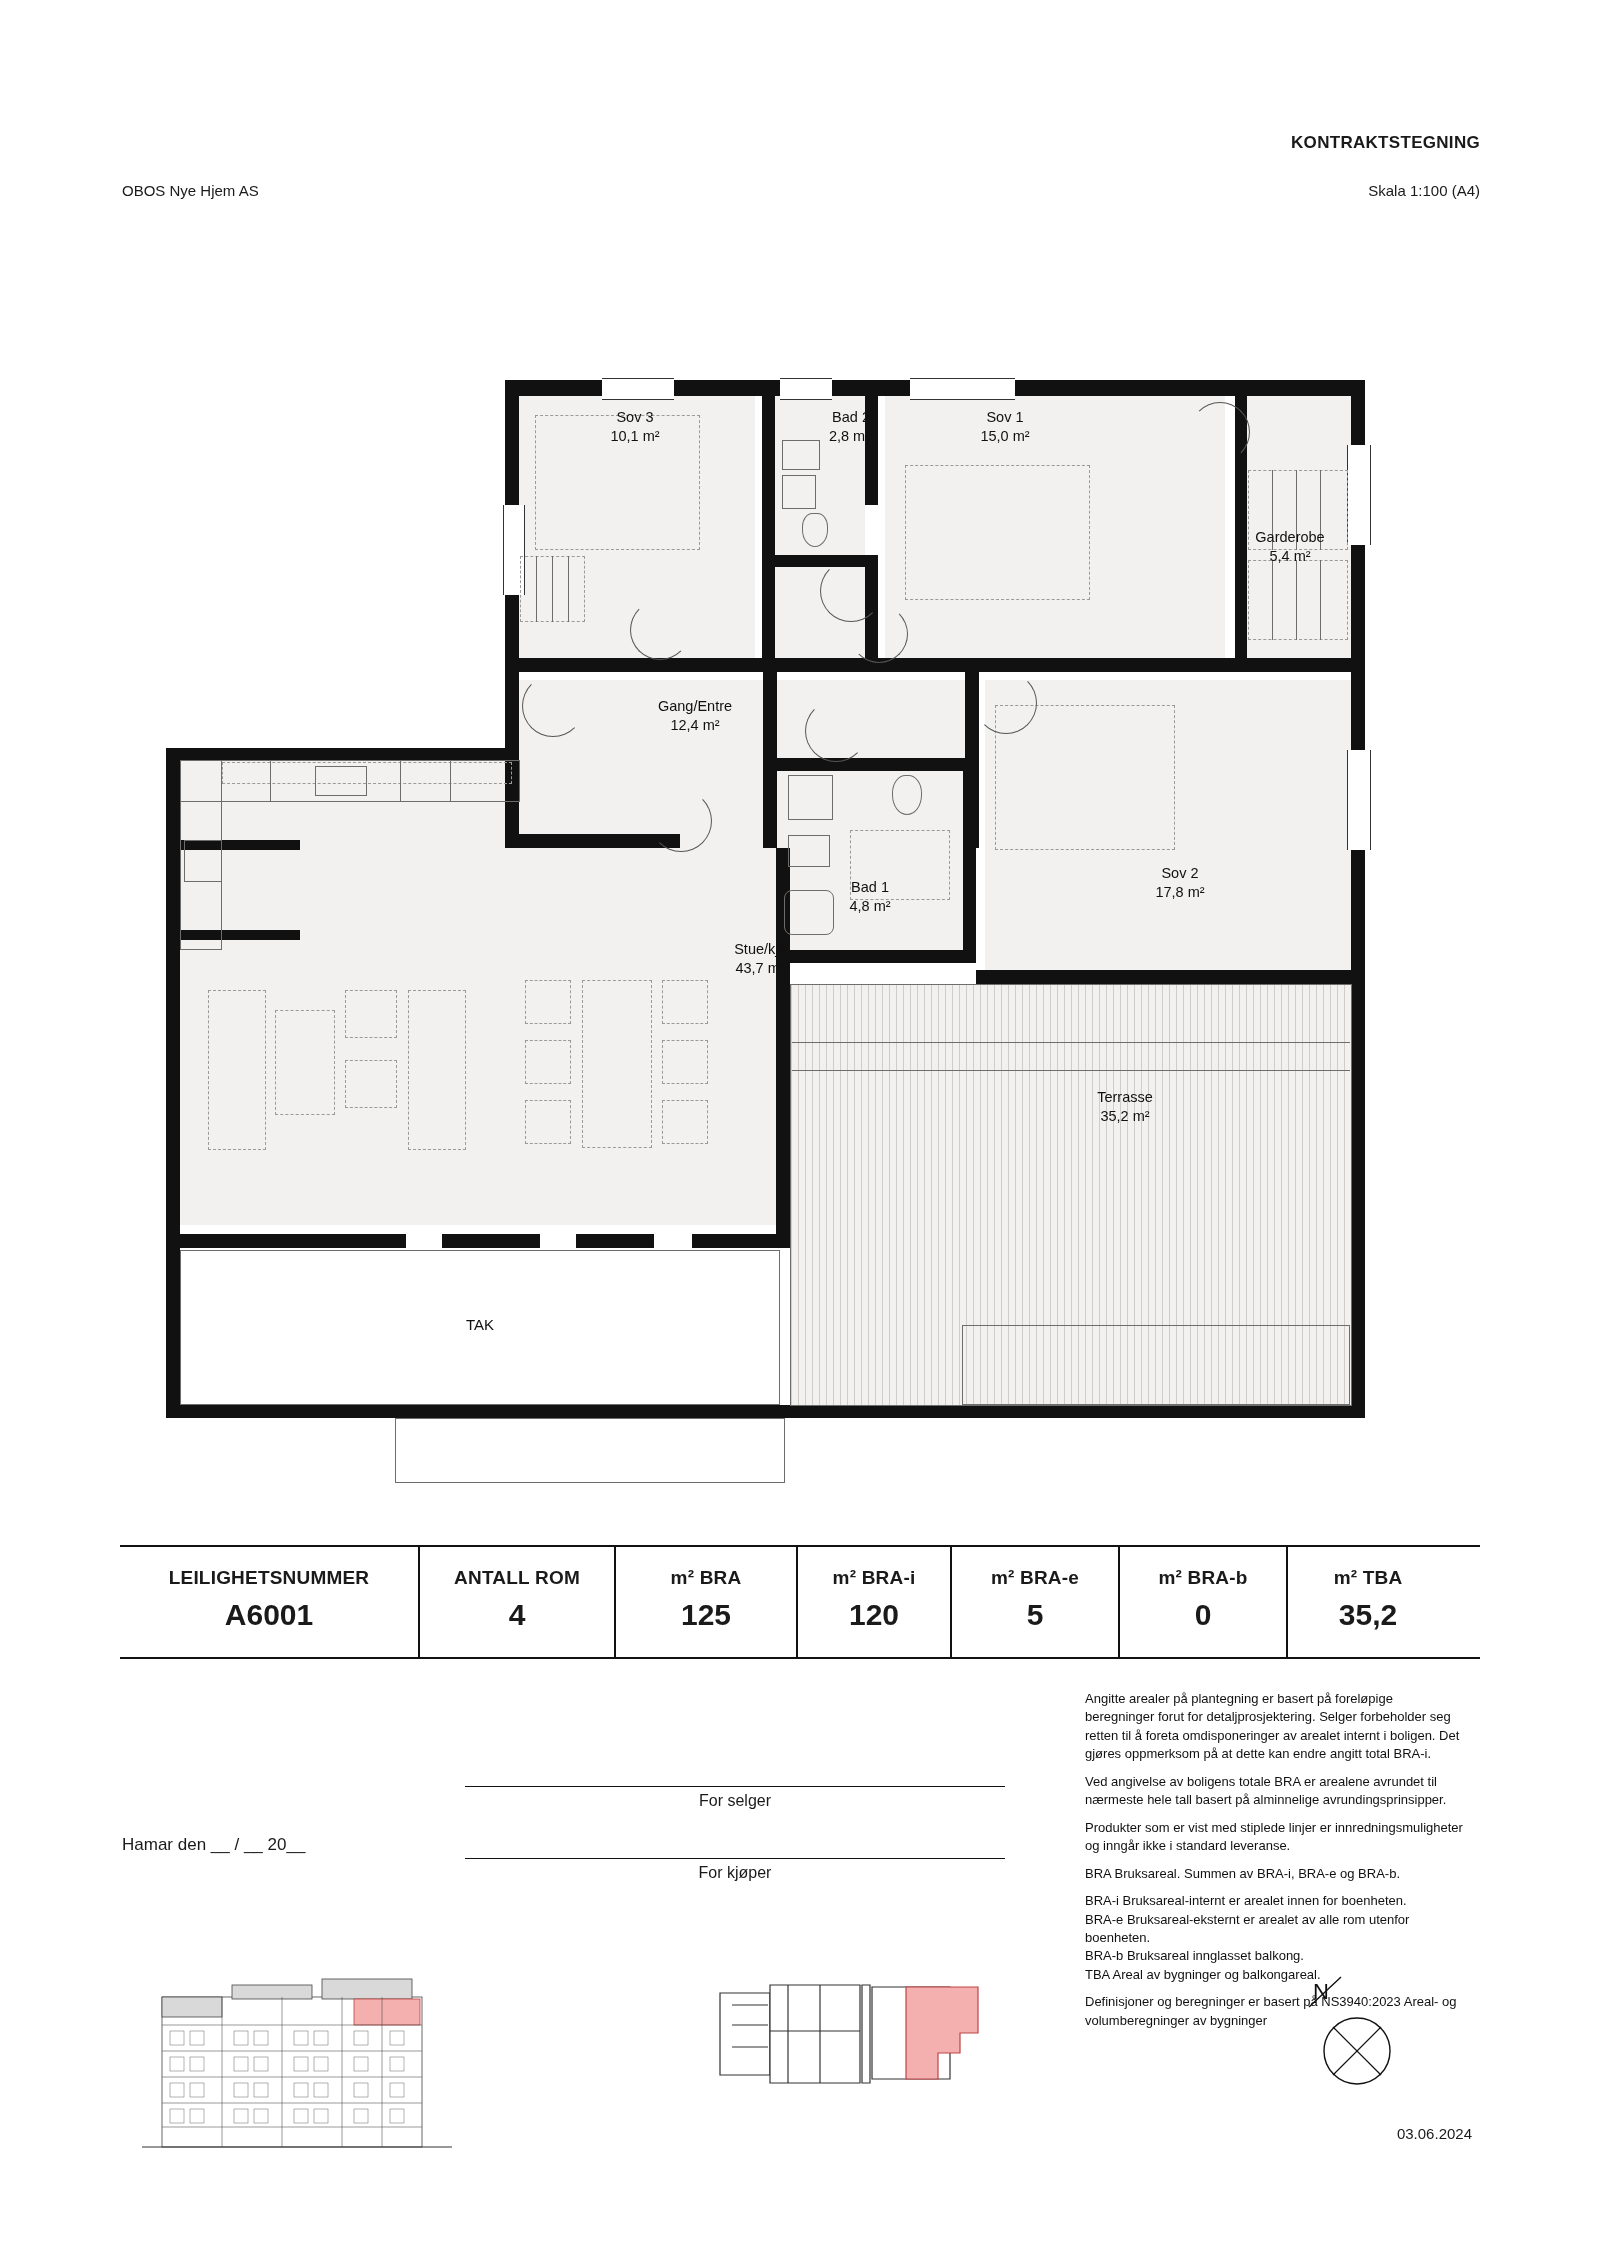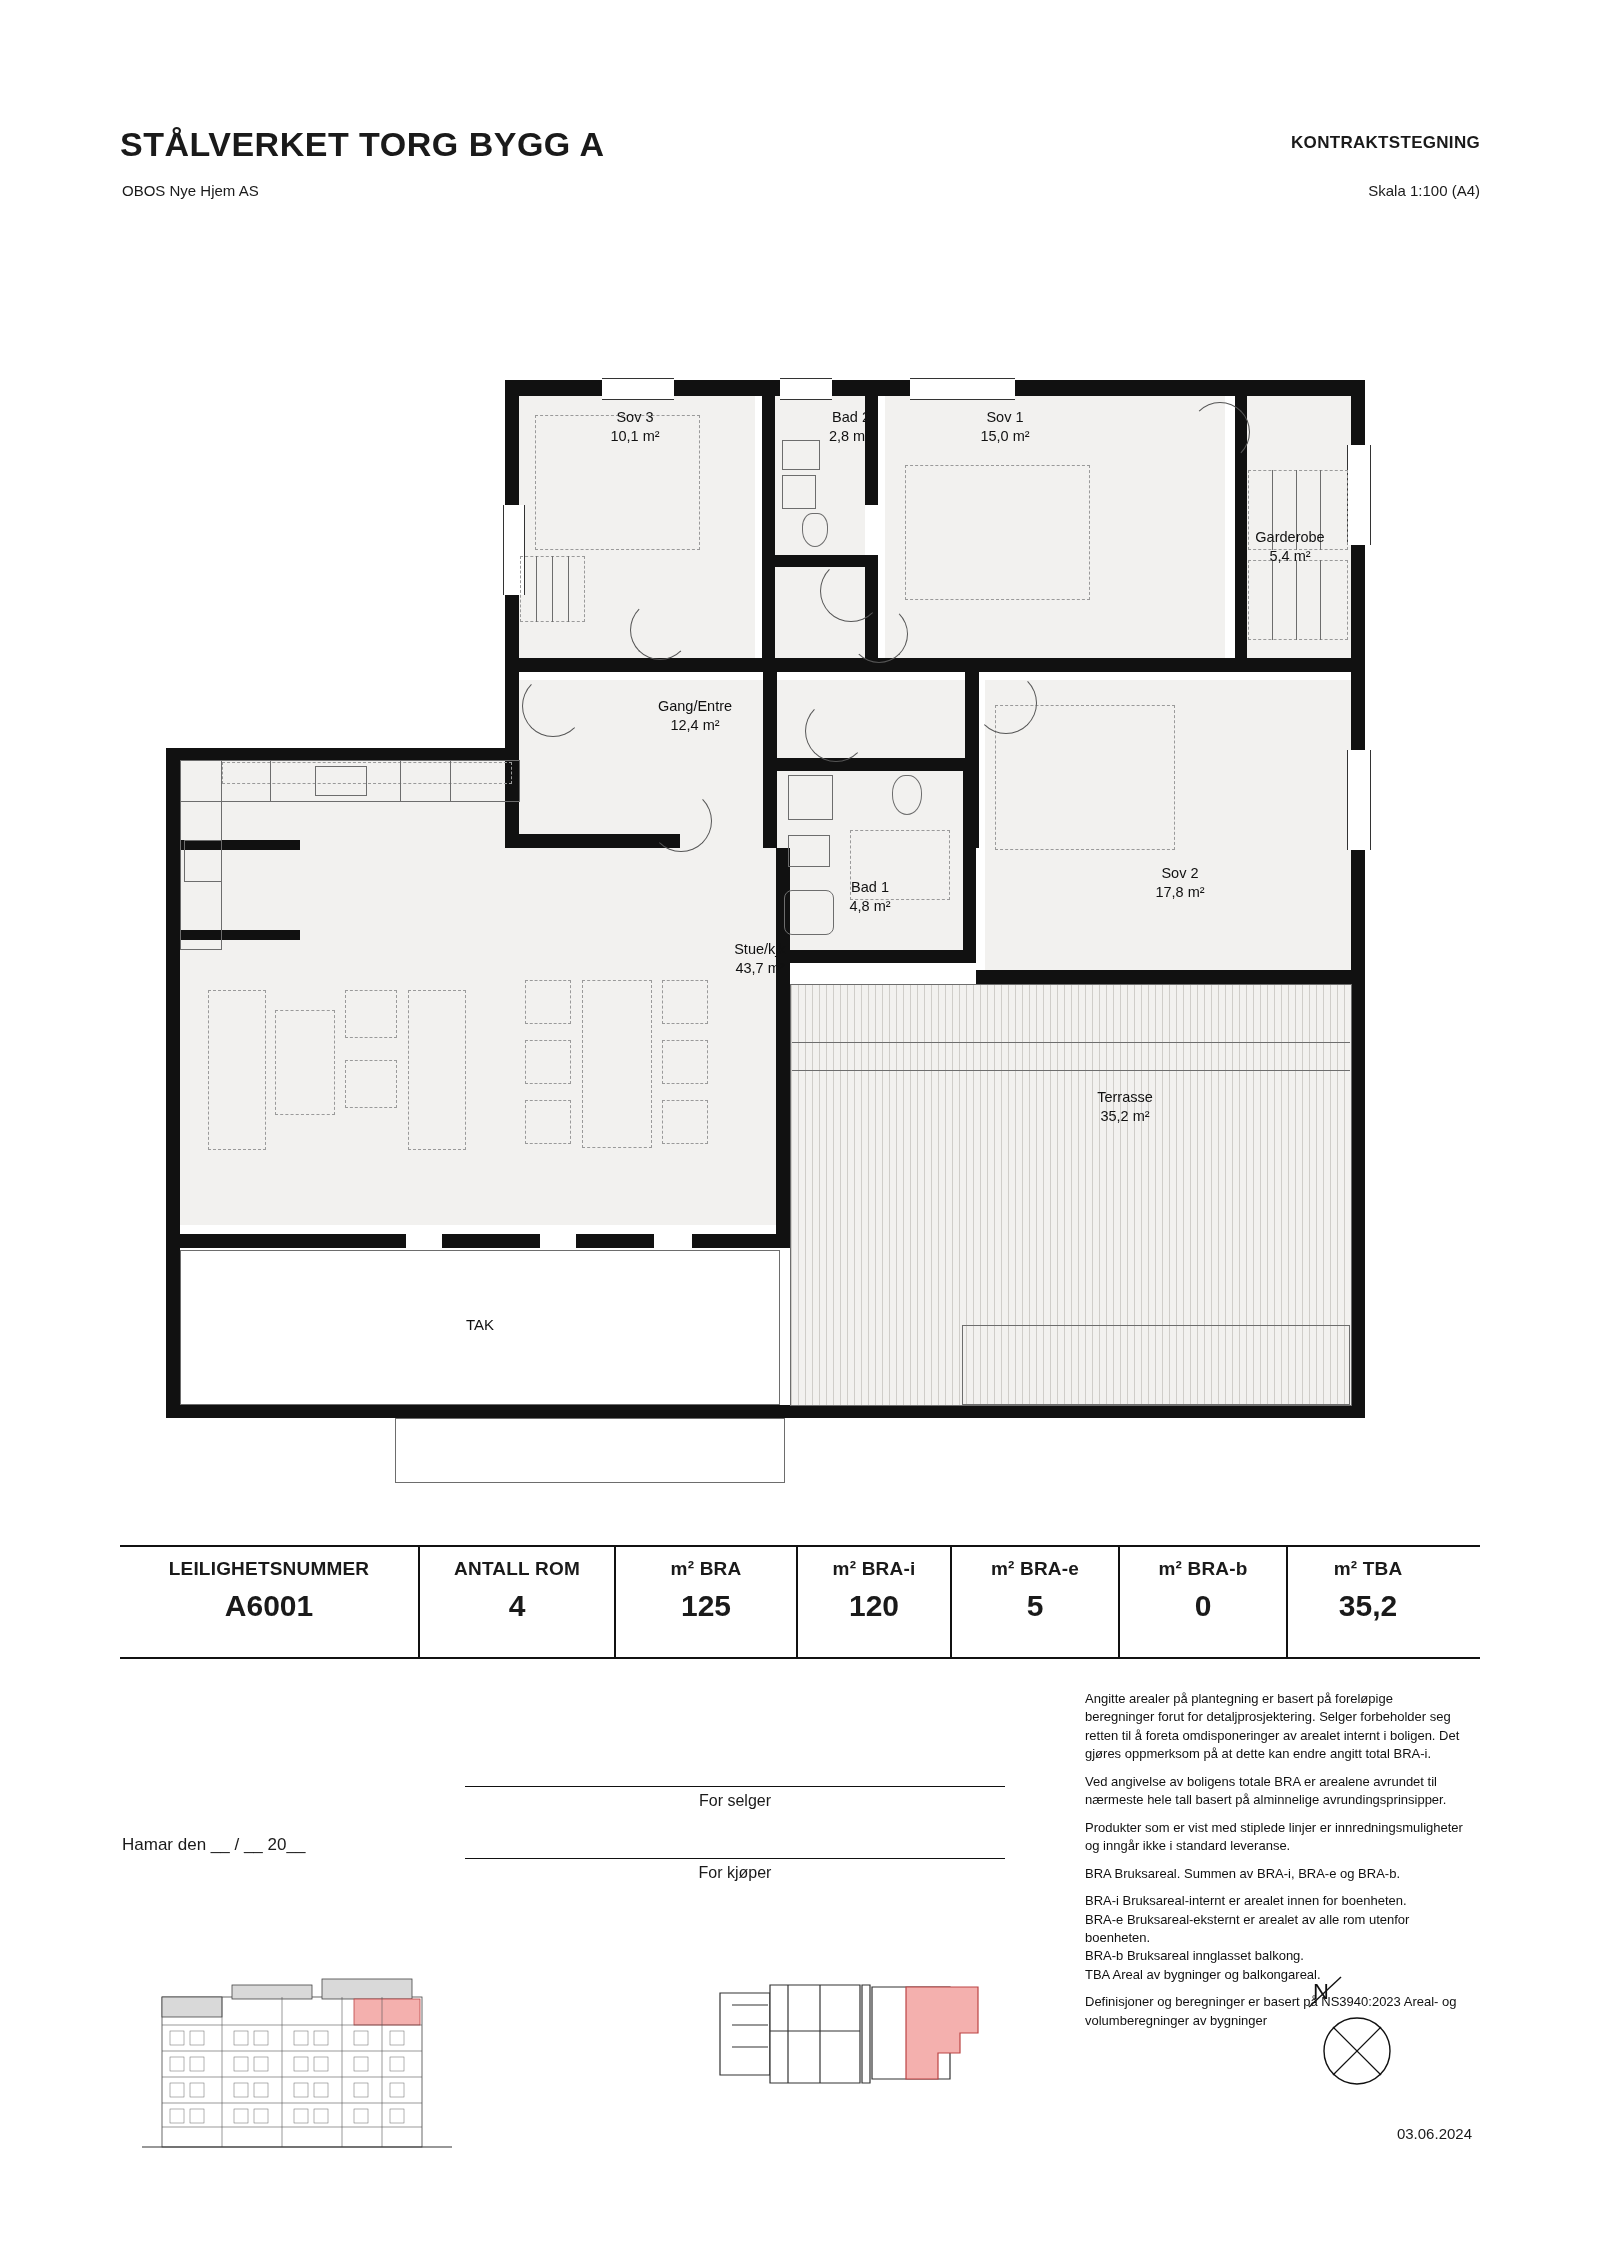--- a/index.html
+++ b/index.html
@@ -133,21 +133,21 @@
   .tcell {
     position: relative;
     flex: 0 0 auto;
     text-align: center;
     box-sizing: border-box;
   }
   .tcell + .tcell { border-left: 2px solid #111; }
   .th {
     font-size: 19px;
     font-weight: bold;
-    padding-top: 11px;
+    padding-top: 20px;
     letter-spacing: 0.2px;
   }
   .tv {
     font-size: 30px;
     font-weight: bold;
     padding-top: 9px;
   }
 
   
   .note-left {
@@ -215,21 +215,20 @@
     font-size: 15px;
   }
   .hl { fill: #f4b0ae; stroke: #b44; }
 </style>
 </head>
 <body>
 
 <div class="page">
 
   <div class="header">
-    <div class="title">STÅLVERKET TORG BYGG A</div>
     <div class="subtitle">OBOS Nye Hjem AS</div>
     <div class="doc-type">KONTRAKTSTEGNING</div>
     <div class="scale">Skala 1:100 (A4)</div>
   </div>
 
   <div class="plan">
 
     <div class="room" style="left:365px;top:25px;width:240px;height:270px;"></div>
     <div class="room" style="left:625px;top:25px;width:90px;height:270px;"></div>
     <div class="room" style="left:735px;top:25px;width:340px;height:270px;"></div>

